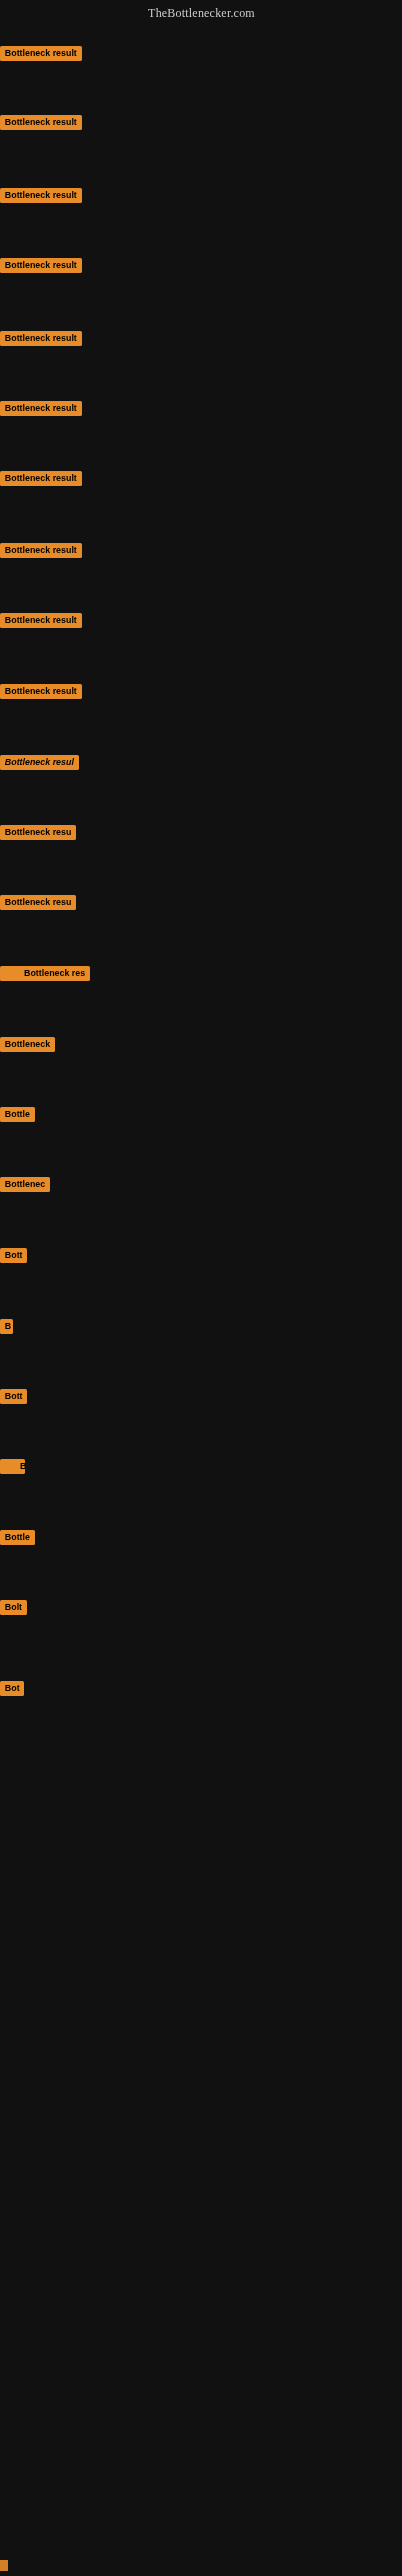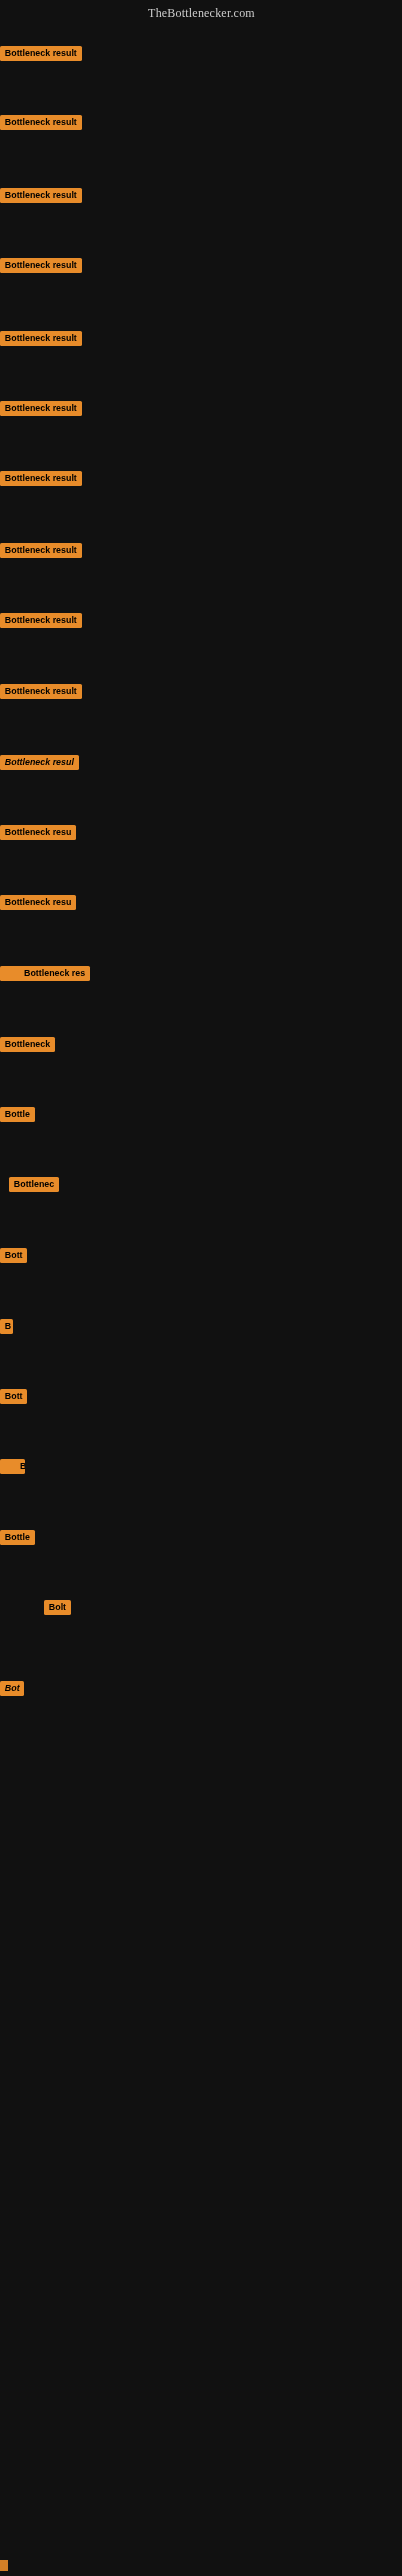--- a/index.html
+++ b/index.html
@@ -62,25 +62,25 @@
     <div class="badge-row" style="top: 471px; left: 0px;"><span class="bottleneck-badge" style="max-width: 119px;">Bottleneck result</span></div>
     <div class="badge-row" style="top: 543px; left: 0px;"><span class="bottleneck-badge" style="max-width: 122px;">Bottleneck result</span></div>
     <div class="badge-row" style="top: 613px; left: 0px;"><span class="bottleneck-badge" style="max-width: 120px;">Bottleneck result</span></div>
     <div class="badge-row" style="top: 684px; left: 0px;"><span class="bottleneck-badge" style="max-width: 117px;">Bottleneck result</span></div>
     <div class="badge-row" style="top: 755px; left: 0px; font-style: italic;"><span class="bottleneck-badge" style="max-width: 111px;">Bottleneck resul</span></div>
     <div class="badge-row" style="top: 825px; left: 0px;"><span class="bottleneck-badge" style="max-width: 105px;">Bottleneck resu</span></div>
     <div class="badge-row" style="top: 895px; left: 0px;"><span class="bottleneck-badge" style="max-width: 103px;">Bottleneck resu</span></div>
     <div class="badge-row" style="top: 966px; left: 0px;"><span class="bottleneck-badge" style="max-width: 97px; padding-left: 24px;">Bottleneck res</span></div>
     <div class="badge-row" style="top: 1037px; left: 0px;"><span class="bottleneck-badge" style="max-width: 72px;">Bottleneck</span></div>
     <div class="badge-row" style="top: 1107px; left: 0px;"><span class="bottleneck-badge" style="max-width: 48px;">Bottle</span></div>
-    <div class="badge-row" style="top: 1177px; left: 0px;"><span class="bottleneck-badge" style="max-width: 64px; margin-left: 9px;">Bottlenec</span></div>
+    <div class="badge-row" style="top: 1177px; left: 0px;"><span class="bottleneck-badge" style="max-width: 64px;">Bottlenec</span></div>
     <div class="badge-row" style="top: 1248px; left: 0px;"><span class="bottleneck-badge" style="max-width: 34px;">Bott</span></div>
     <div class="badge-row" style="top: 1319px; left: 0px;"><span class="bottleneck-badge" style="max-width: 13px;">B</span></div>
     <div class="badge-row" style="top: 1389px; left: 0px;"><span class="bottleneck-badge" style="max-width: 34px;">Bott</span></div>
     <div class="badge-row" style="top: 1459px; left: 0px;"><span class="bottleneck-badge" style="max-width: 20px; padding-left: 20px;">Bo</span></div>
     <div class="badge-row" style="top: 1530px; left: 0px;"><span class="bottleneck-badge" style="max-width: 47px;">Bottle</span></div>
-    <div class="badge-row" style="top: 1600px; left: 0px;"><span class="bottleneck-badge" style="max-width: 31px; margin-left: 44px;">Bolt</span></div>
-    <div class="badge-row" style="top: 1681px; left: 0px;"><span class="bottleneck-badge" style="max-width: 34px; font-style: italic;">Bot</span></div>
+    <div class="badge-row" style="top: 1600px; left: 0px;"><span class="bottleneck-badge" style="max-width: 31px;">Bolt</span></div>
+    <div class="badge-row" style="top: 1681px; left: 0px;"><span class="bottleneck-badge" style="max-width: 34px;">Bot</span></div>
   </div>
 <div id="cursor-container">
     <div class="cursor-marker" style="top: 2560px;"></div>
   </div>
 
 
 </body></html>

